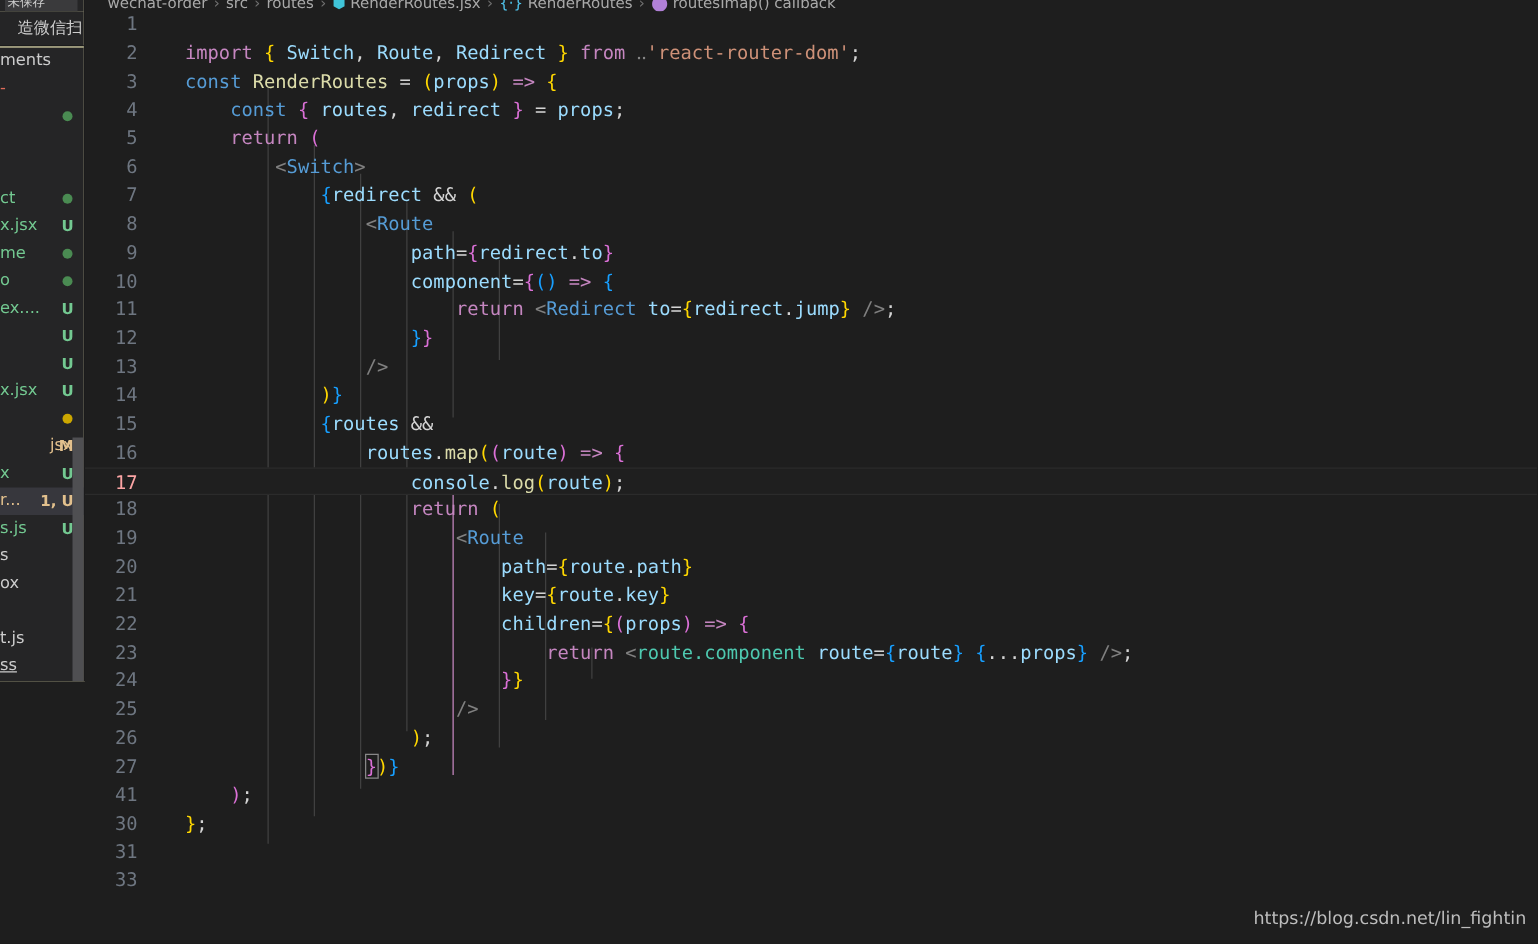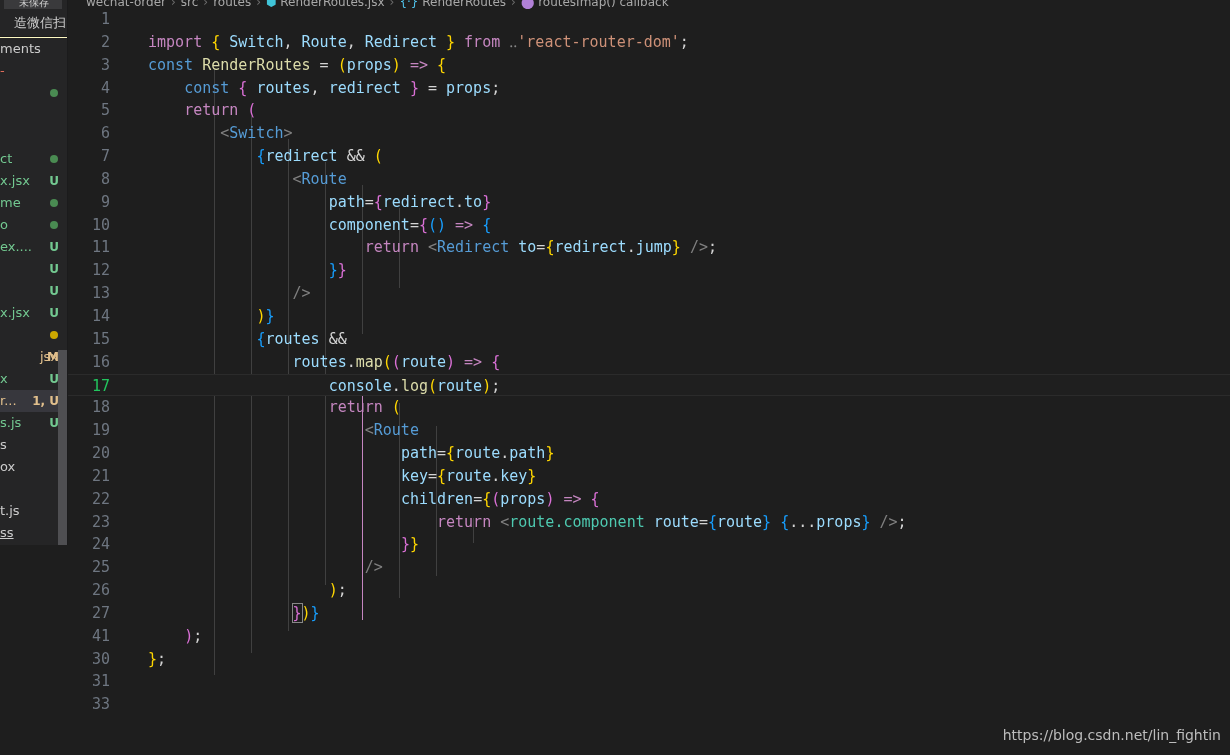--- a/index.html
+++ b/index.html
@@ -19,21 +19,20 @@
 
   
   #sidebar {
     position: relative;
     width: 68px;
     height: 545px;
     background: #fef9c3;
     border-right: 1px solid #1b1b1c;
     overflow: hidden;
     flex: none;
-    text-align: center;
   }
   .sb-tabstrip {
     position: absolute;
     top: 0; left: 0;
     width: 68px; height: 9px;
     background: #252526;
   }
   .sb-tab-active {
     position: absolute;
     top: -4px; left: 4px;
@@ -153,21 +152,21 @@
   }
   .ln {
     position: absolute;
     left: 0; top: 0;
     width: 42px;
     text-align: right;
     color: #6e7681;
     font-size: 15px;
     font-family: "DejaVu Sans Mono", "Liberation Mono", monospace;
   }
-  .line.active .ln { color: #22c55e; text-align: right; }
+  .line.active .ln { color: #fca5a5; text-align: right; }
   .code-text {
     position: absolute;
     left: 80px; top: 0;
     white-space: pre;
   }
   
   .guides { position: absolute; left: 0; top: 0; height: 100%; }
   .guide {
     position: absolute;
     top: 0; bottom: 0;

